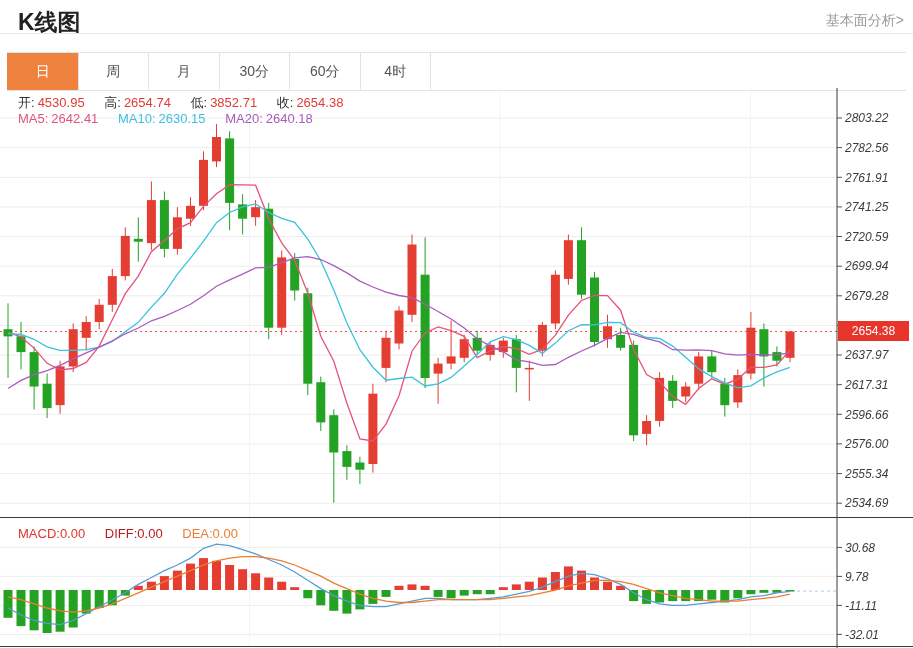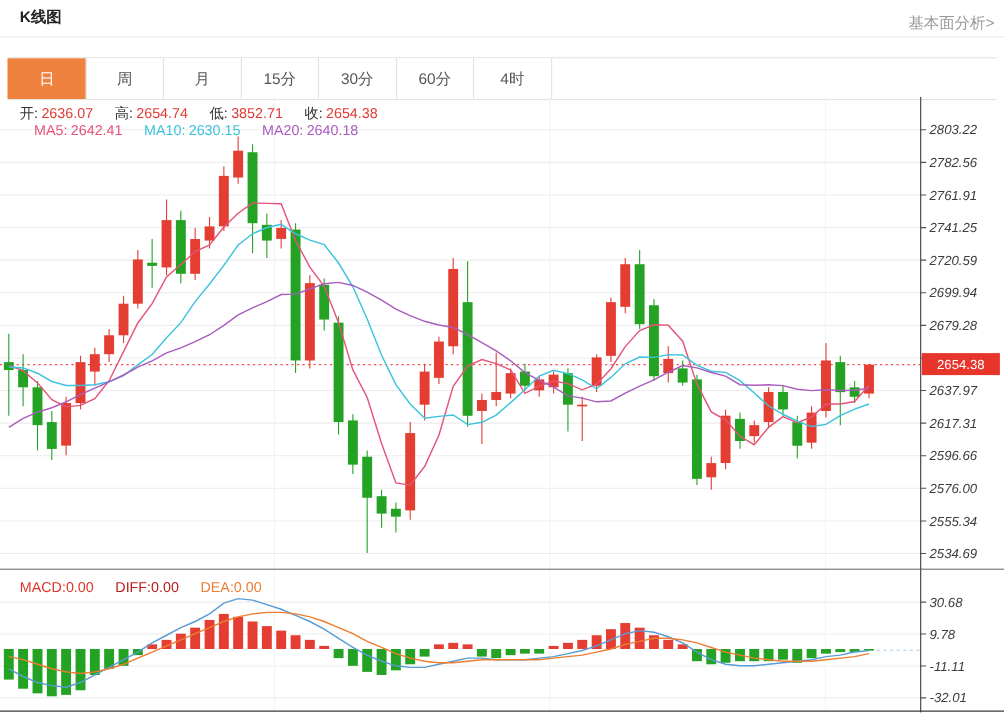--- a/index.html
+++ b/index.html
@@ -1,20 +1,20 @@
 <!DOCTYPE html>
 <html><head>
 <meta charset="utf-8">
 <style>
   * { margin:0; padding:0; box-sizing:border-box; }
   body { background:#fff; font-family:"Liberation Sans","DejaVu Sans",sans-serif; }
   #app { position:relative; width:913px; height:648px; background:#fff; overflow:hidden; }
 
   
-  .page-title { position:absolute; top:7px; left:18px; font-size:14px; font-weight:bold; color:#222; }
+  .page-title { position:absolute; top:7px; left:18px; font-size:23px; font-weight:bold; color:#222; }
   .more-link { position:absolute; top:12px; right:9px; font-size:14px; color:#999; cursor:pointer; text-decoration:none; }
   .hdr-divider { position:absolute; top:33px; left:0; width:913px; height:0; border-top:1px solid #e8e8e8; }
 
   
   .tabs { position:absolute; top:52px; left:7px; width:899px; height:39px; display:flex;
           border-top:1px solid #e3e3e3; border-bottom:1px solid #e3e3e3; }
   .tab { width:70.5px; height:100%; line-height:37px; text-align:center; font-size:14px; color:#555;
          border-left:1px solid #e3e3e3; cursor:pointer; background:#fff; }
   .tab.active { background:#f0823f; color:#fff; border-left-color:#f0823f; }
   .tab-filler { flex:1; border-left:1px solid #e3e3e3; }
@@ -23,42 +23,41 @@
   .chart-stack { position:absolute; top:88px; left:0; width:913px; height:560px; }
   .svg-wrap { position:absolute; left:0;font-style:italic; }
   #main-wrap { top:0; } #macd-wrap { top:430px; }
 
   .legend { position:absolute; left:18px; font-size:13px; white-space:nowrap; z-index:5; }
   .ohlc-row { top:6px; } .ma-row { top:23px; } .macd-row { top:438px; }
   .pair { margin-right:16px; }
   .pair .lbl { margin-right:3px; }
   .ohlc-row .lbl { color:#333; }
   .ohlc-row .val { color:#e23b36; }
-  .c-ma5 { color:#e5537b;margin-left:13px; } .c-ma10 { color:#3bc2dc;text-align:center; } .c-ma20 { color:#a95cbe; }
+  .c-ma5 { color:#e5537b; } .c-ma10 { color:#3bc2dc;text-align:center; } .c-ma20 { color:#a95cbe; }
   .c-macd { color:#e0342c; } .c-diff { color:#b91c1c; } .c-dea { color:#ed7d31; }
 
   .price-badge { position:absolute; top:233px; left:838px; width:71px; height:20px; line-height:20px;
                  background:#e8352c; color:#fff; font-size:12px; text-align:center; z-index:6; }
 
   .axlab { font-size:12px; fill:#3c3c3c; }
 </style>
 </head>
 <body>
 
 <div id="app">
 
   <div class="page-title">K线图</div>
   <a class="more-link">基本面分析&gt;</a>
   <div class="hdr-divider"></div>
 
   <div class="tabs">
       <div class="tab active">日</div>
       <div class="tab">周</div>
       <div class="tab">月</div>
-      <div class="tab">15分</div>
       <div class="tab">30分</div>
       <div class="tab">60分</div>
       <div class="tab">4时</div>
       <div class="tab-filler"></div>
     </div>
 
   <div class="chart-stack">
     <div class="svg-wrap" id="main-wrap"><svg width="913" height="430" viewBox="0 0 913 430" xmlns="http://www.w3.org/2000/svg">
           <line x1="249.5" y1="0" x2="249.5" y2="429" stroke="#f4f4f4"></line>
           <line x1="500" y1="0" x2="500" y2="429" stroke="#f4f4f4"></line>
@@ -312,21 +311,21 @@
           <rect x="772.4" y="72.0" width="9" height="2.8" fill="#23a223"></rect>
           <rect x="785.5" y="72.0" width="9" height="1.5" fill="#23a223"></rect>
           <polyline points="8.0,90.0 21.0,97.0 34.1,102.5 47.1,105.3 60.1,106.7 73.2,102.5 86.2,95.6 99.2,88.7 112.3,81.7 125.3,74.8 138.3,66.4 151.4,59.5 164.4,52.6 177.4,47.0 190.5,40.1 203.5,30.3 216.5,26.2 229.6,27.6 242.6,31.7 255.6,35.9 268.7,41.5 281.7,47.0 294.7,54.0 307.8,62.3 320.8,70.6 333.8,77.6 346.9,83.1 359.9,87.3 372.9,88.7 386.0,88.7 399.0,85.9 412.0,83.1 425.1,80.3 438.1,80.3 451.1,81.7 464.2,81.7 477.2,81.7 490.2,80.3 503.3,78.9 516.3,76.2 529.3,73.4 542.4,69.2 555.4,63.7 568.4,58.1 581.5,55.3 594.5,56.7 607.5,60.9 620.6,66.4 633.6,74.8 646.6,81.7 659.6,85.9 672.7,87.3 685.7,87.3 698.7,85.9 711.8,84.5 724.8,83.1 737.8,81.7 750.9,78.9 763.9,77.6 776.9,74.8 790.0,73.4 " fill="none" stroke="#5b9bd5" stroke-width="1.3"></polyline>
           <polyline points="8.0,78.9 21.0,81.7 34.1,85.9 47.1,90.0 60.1,92.8 73.2,94.2 86.2,92.8 99.2,90.0 112.3,85.9 125.3,80.3 138.3,74.8 151.4,69.2 164.4,63.7 177.4,58.1 190.5,52.6 203.5,47.0 216.5,42.8 229.6,40.1 242.6,38.7 255.6,38.7 268.7,40.1 281.7,42.8 294.7,47.0 307.8,52.6 320.8,58.1 333.8,65.1 346.9,70.6 359.9,76.2 372.9,80.3 386.0,83.1 399.0,84.5 412.0,84.5 425.1,83.1 438.1,81.7 451.1,81.7 464.2,81.7 477.2,81.7 490.2,81.7 503.3,80.3 516.3,78.9 529.3,77.6 542.4,74.8 555.4,72.0 568.4,67.8 581.5,65.1 594.5,62.3 607.5,62.3 620.6,63.7 633.6,66.4 646.6,70.6 659.6,74.8 672.7,77.6 685.7,80.3 698.7,81.7 711.8,83.1 724.8,83.1 737.8,83.1 750.9,81.7 763.9,80.3 776.9,78.9 790.0,76.2 " fill="none" stroke="#ed7d31" stroke-width="1.3"></polyline>
           <line x1="797.0" y1="73.1" x2="836" y2="73.1" stroke="#a9cdec" stroke-dasharray="3,3"></line>
           <line x1="837" y1="0" x2="837" y2="130" stroke="#3a3a3a"></line>
           <line x1="0" y1="128.5" x2="913" y2="128.5" stroke="#3a3a3a"></line>
         </svg></div>
 
     <div class="legend ohlc-row">
-      <span class="pair"><span class="lbl">开:</span><span class="val">2636.07</span></span>
+      <span class="pair"><span class="lbl">开:</span><span class="val">4530.95</span></span>
       <span class="pair"><span class="lbl">高:</span><span class="val">2654.74</span></span>
       <span class="pair"><span class="lbl">低:</span><span class="val">3852.71</span></span>
       <span class="pair"><span class="lbl">收:</span><span class="val">2654.38</span></span>
     </div>
 
     <div class="legend ma-row">
       <span class="pair c-ma5"><span class="lbl">MA5:</span><span>2642.41</span></span>
       <span class="pair c-ma10"><span class="lbl">MA10:</span><span>2630.15</span></span>
       <span class="pair c-ma20"><span class="lbl">MA20:</span><span>2640.18</span></span>
     </div>

